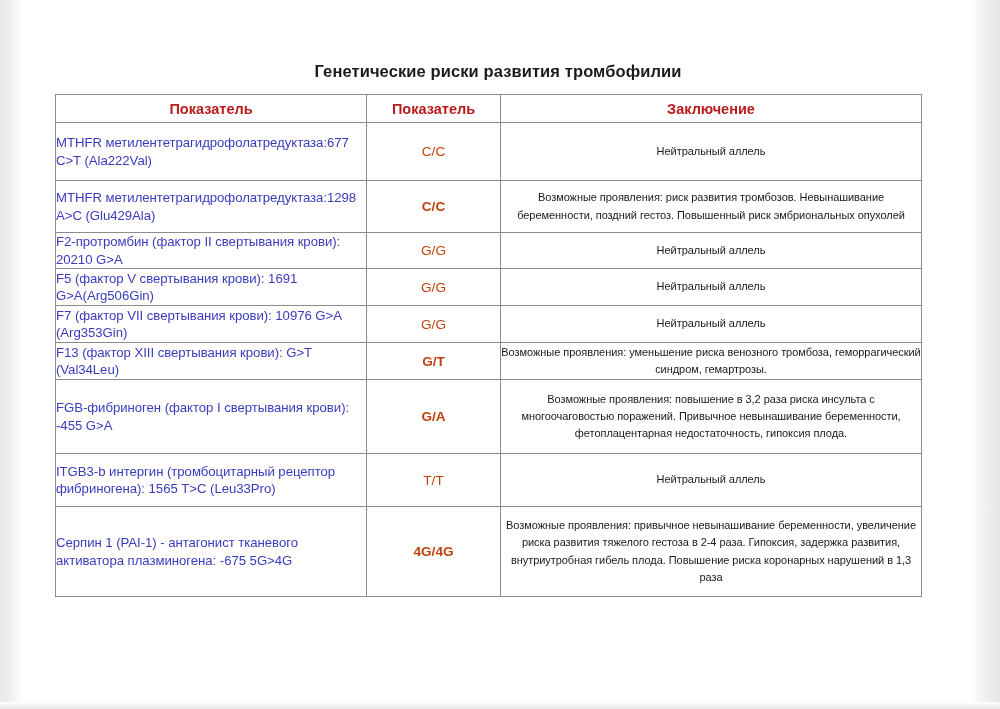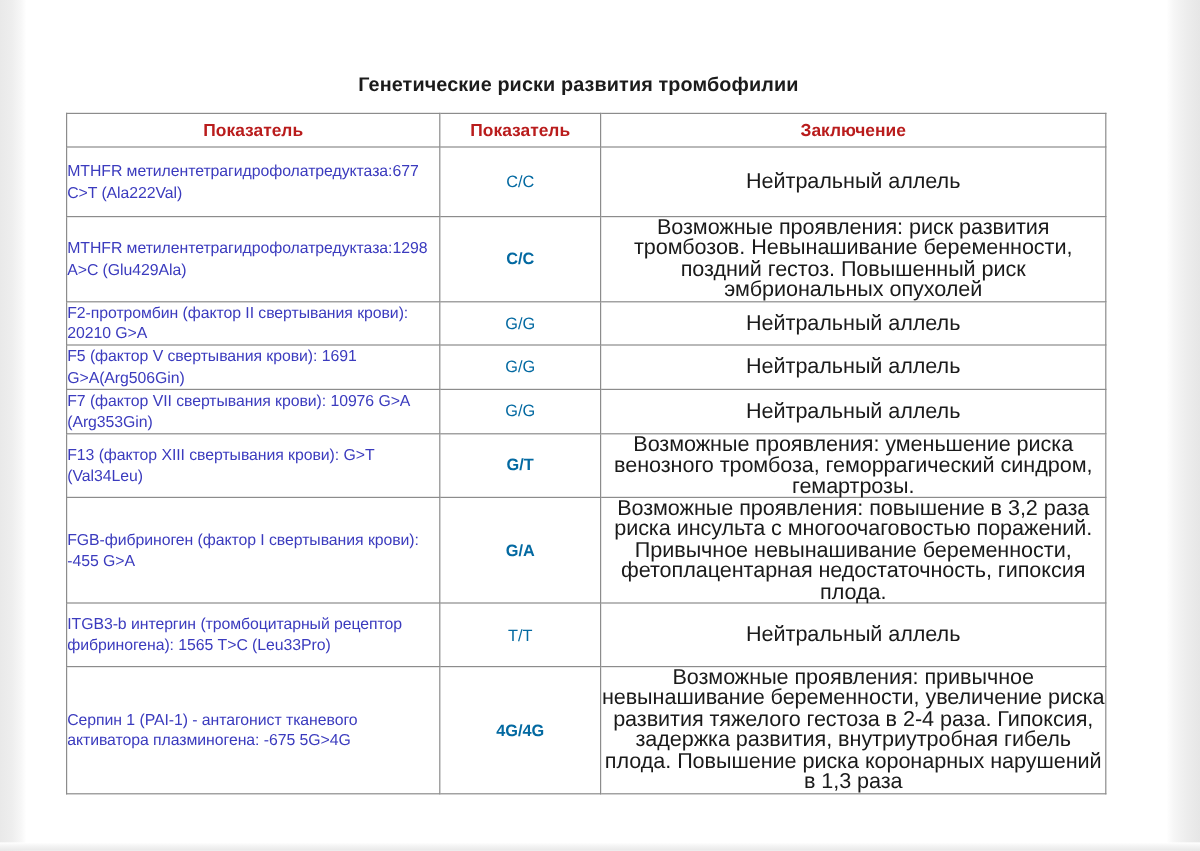--- a/index.html
+++ b/index.html
@@ -44,21 +44,21 @@
   .doc {
     position: absolute;
     left: 22px;
     top: 0;
     width: 950px;
     height: 709px;
   }
 
   .doc-title {
     position: absolute;
-    left: 0;
+    left: 16px;
     top: 62px;
     width: 920px;
     text-align: center;
     font-size: 16.5px;
     font-weight: bold;
     color: #1b1b1b;
     letter-spacing: 0.1px;
     white-space: nowrap;
   }
 
@@ -94,27 +94,27 @@
     color: #3b3bbe;
     font-size: 13.2px;
     line-height: 17.6px;
     padding: 3px 4px 3px 5px;
     text-align: left;
     letter-spacing: -0.05px;
   }
   td.result {
     text-align: center;
     font-size: 13.6px;
-    color: #0369a1;
+    color: #c2410c;
     padding: 3px 2px;
   }
   td.result.bold { font-weight: bold; }
   td.concl {
     text-align: center;
-    font-size: 18px;
+    font-size: 11px;
     line-height: 17.4px;
     color: #1a1a1a;
     padding: 3px 7px;
     letter-spacing: -0.05px;
   }
 
   .r-h1 { height: 58px; }
   .r-h2 { height: 52px; }
   .r-h3 { height: 53px; }
   .r-h4 { height: 36px; }

